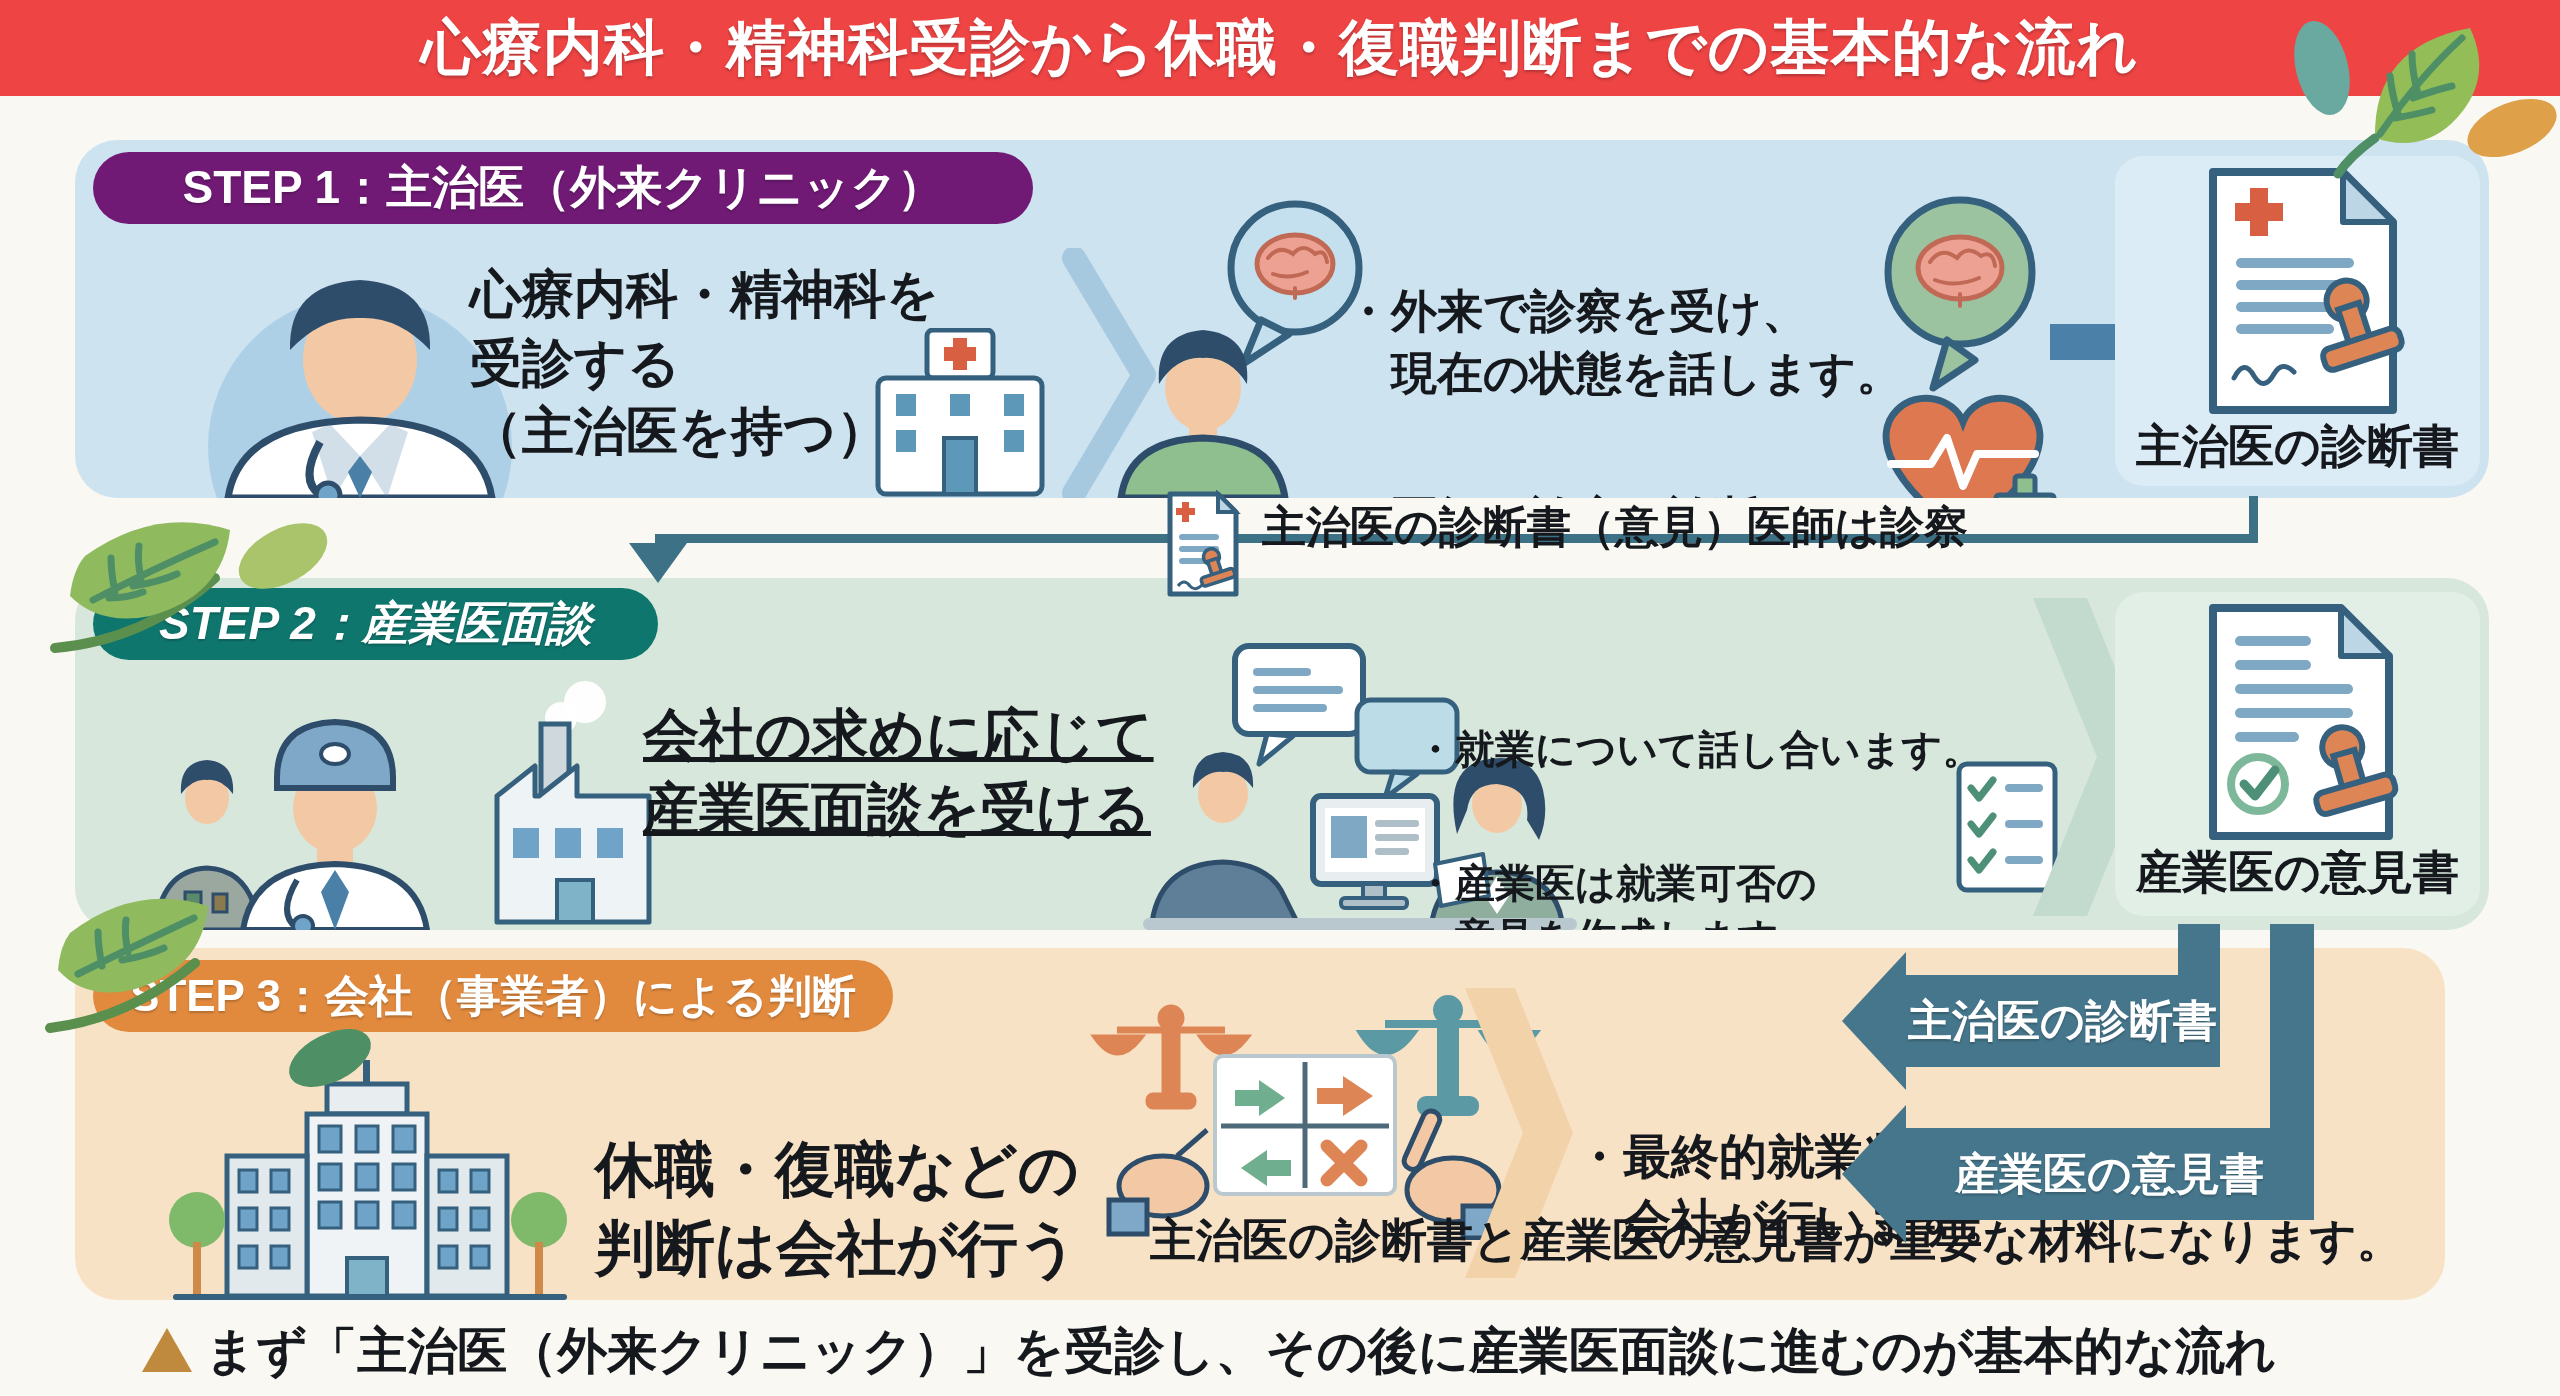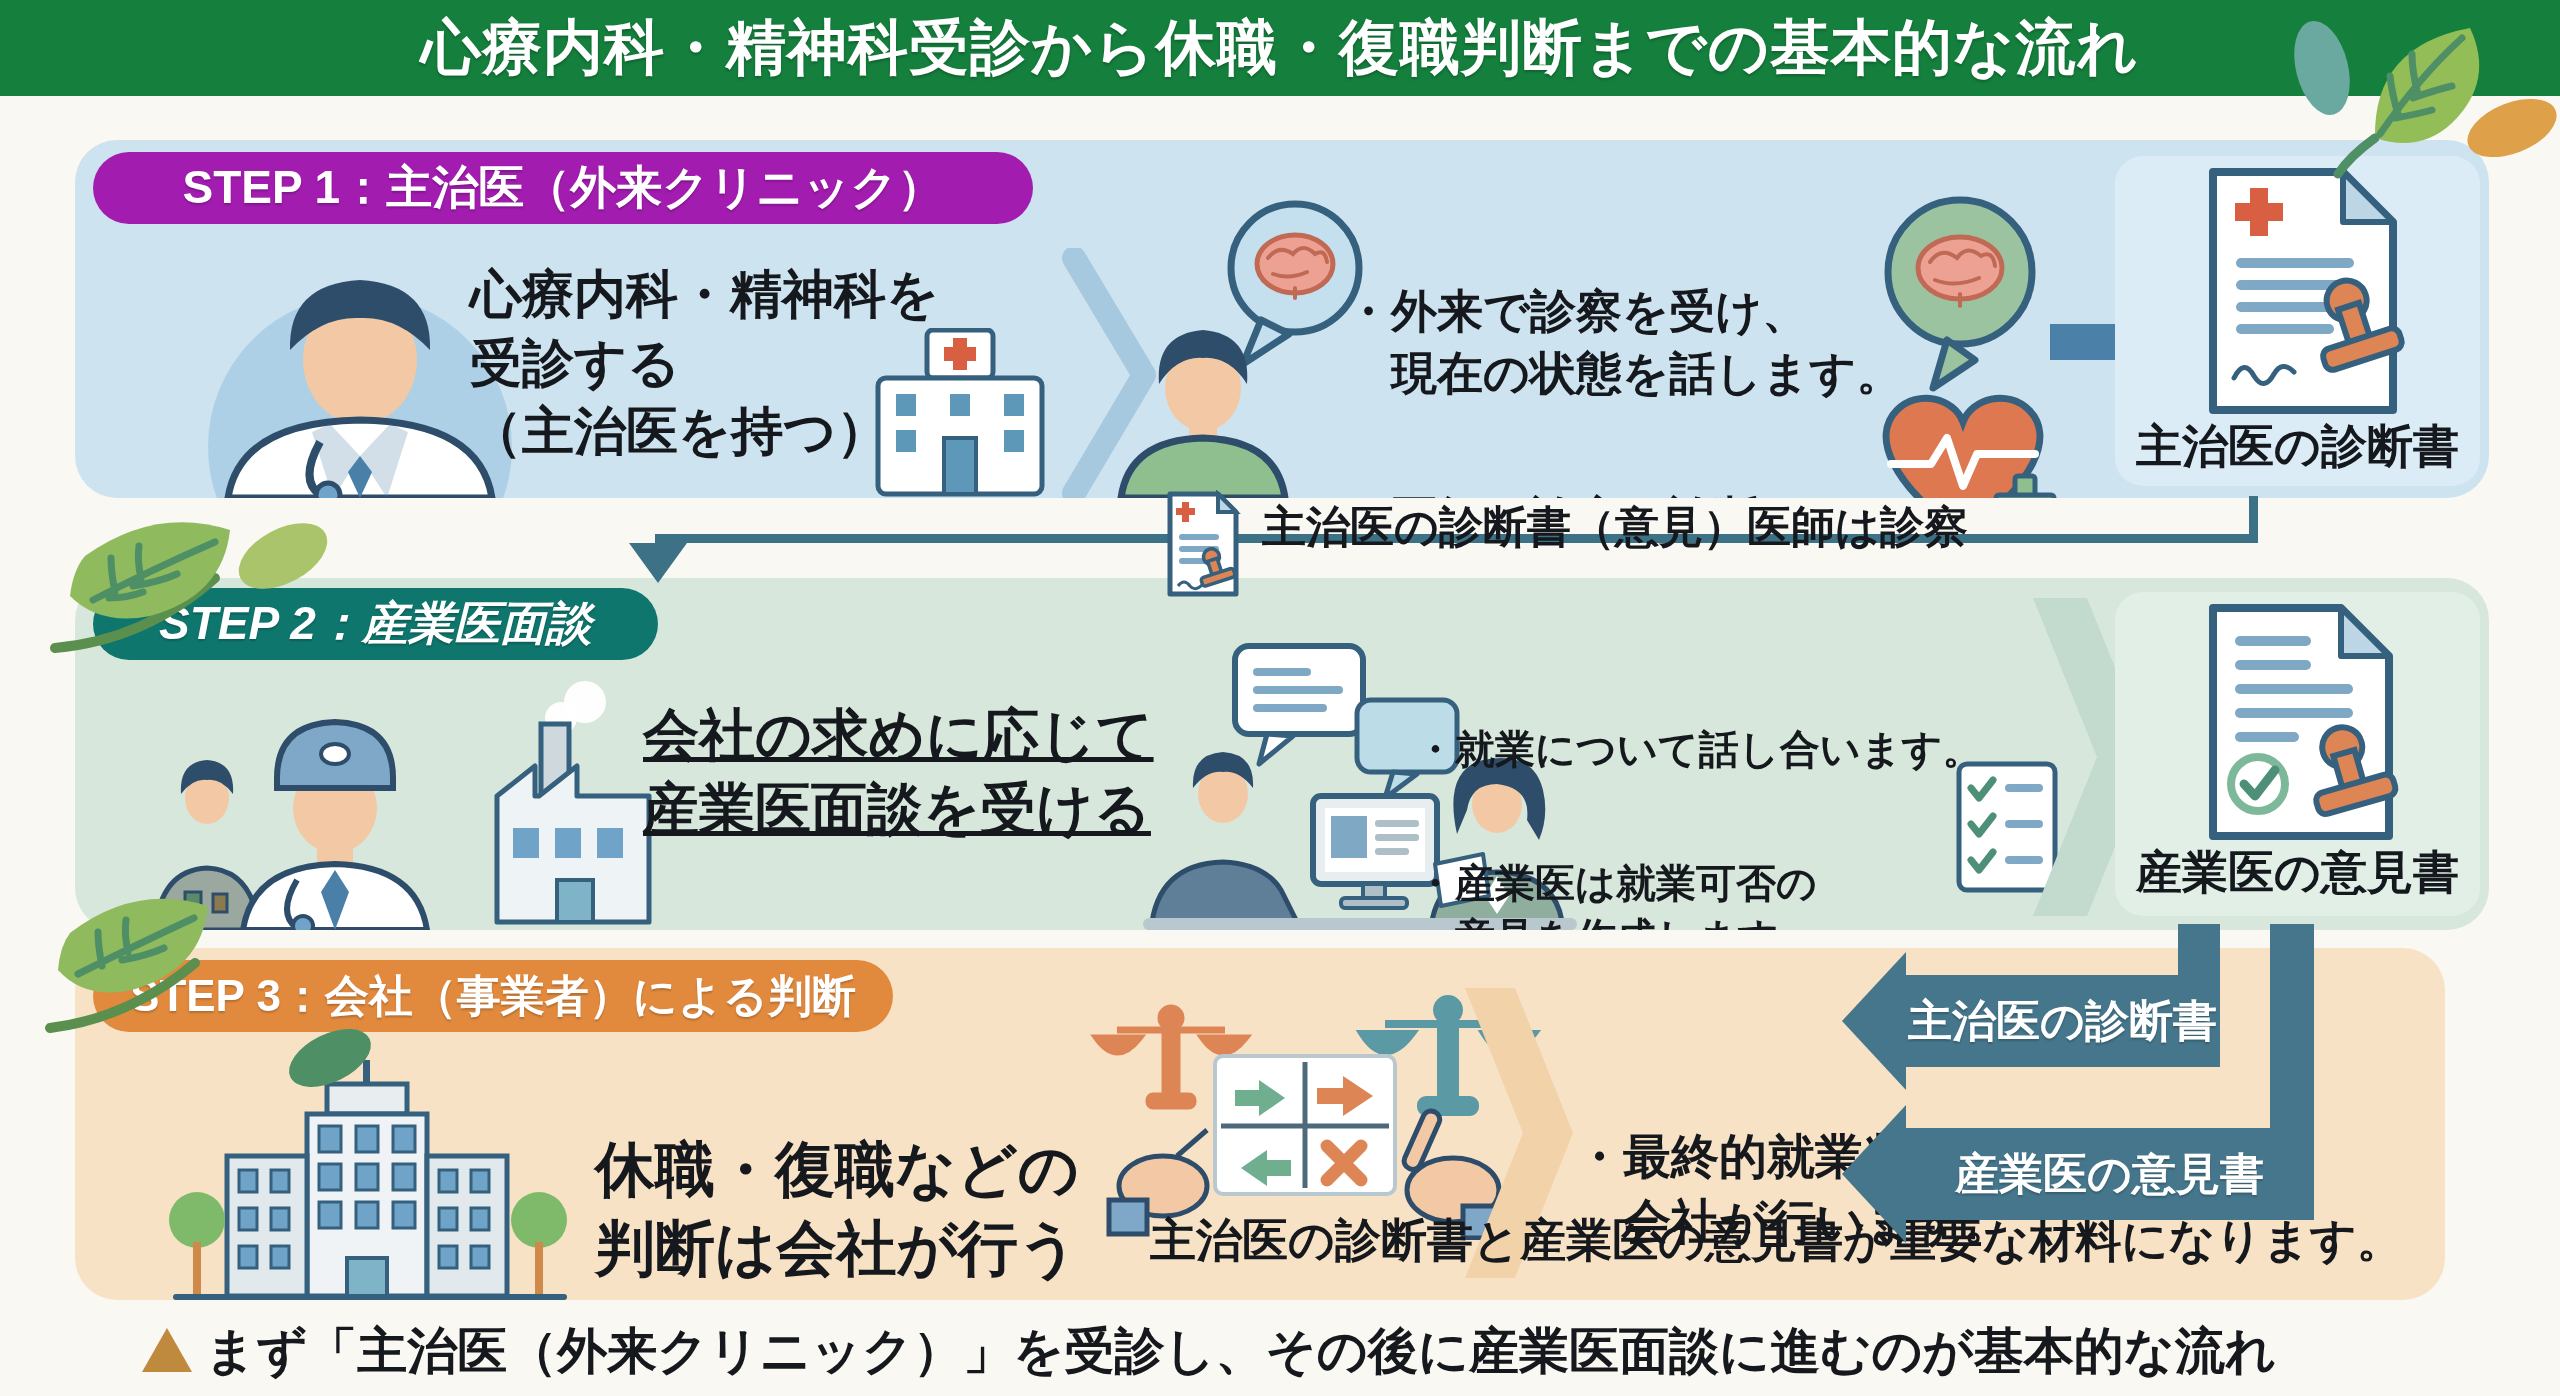--- a/index.html
+++ b/index.html
@@ -4,36 +4,36 @@
 <style>
   html,body{margin:0;padding:0;background:#e8e8e8;}
   #page{
     position:relative;width:2560px;height:1396px;overflow:hidden;
     background:#faf8f2;
     font-family:"Liberation Sans","DejaVu Sans",sans-serif;
     color:#15181c;
   }
   .abs{position:absolute;}
   
-  #titlebar{left:0;top:0;width:2560px;height:96px;background:#15803d;z-index:1;}
+  #titlebar{left:0;top:0;width:2560px;height:96px;background:#ef4444;z-index:1;}
   #titlebar h1{
     margin:0;height:96px;line-height:96px;text-align:center;
     font-size:60px;font-weight:bold;color:#ffffff;letter-spacing:1px;
     text-shadow:0 2px 3px rgba(0,0,0,.25);
   }
   
   .panel{border-radius:42px;overflow:hidden;z-index:1;}
   #panel1{left:75px;top:140px;width:2414px;height:358px;background:#cee3f0;}
   #panel2{left:75px;top:578px;width:2414px;height:352px;background:#d7e7db;}
   #panel3{left:75px;top:948px;width:2370px;height:352px;background:#f8e2c6;}
   .pill{
     border-radius:60px;display:flex;align-items:center;justify-content:center;
     color:#fff;font-weight:bold;text-shadow:0 2px 2px rgba(0,0,0,.2);
   }
-  #pill1{left:18px;top:12px;width:940px;height:72px;background:#a21caf;font-size:46px;}
+  #pill1{left:18px;top:12px;width:940px;height:72px;background:#701a75;font-size:46px;}
   #pill2{left:18px;top:10px;width:565px;height:72px;background:#0f766e;font-size:46px;font-style:italic;}
   #pill3{left:18px;top:12px;width:800px;height:72px;background:#e18a3e;font-size:44px;}
   .headline{font-weight:bold;white-space:pre-line;line-height:1.32;}
   #headline1{left:395px;top:120px;font-size:52px;}
   #headline2{left:568px;top:120px;font-size:56px;text-decoration:underline;}
   #headline3{left:520px;top:150px;font-size:60px;margin-top:32px;}
   .bullets{font-weight:bold;white-space:pre-line;line-height:1.35;}
   .bullets .b{white-space:pre-line;}
   #bullets1{left:1270px;top:78px;width:600px;font-size:46px;}
   #bullets1 .b{margin-bottom:21px;}

